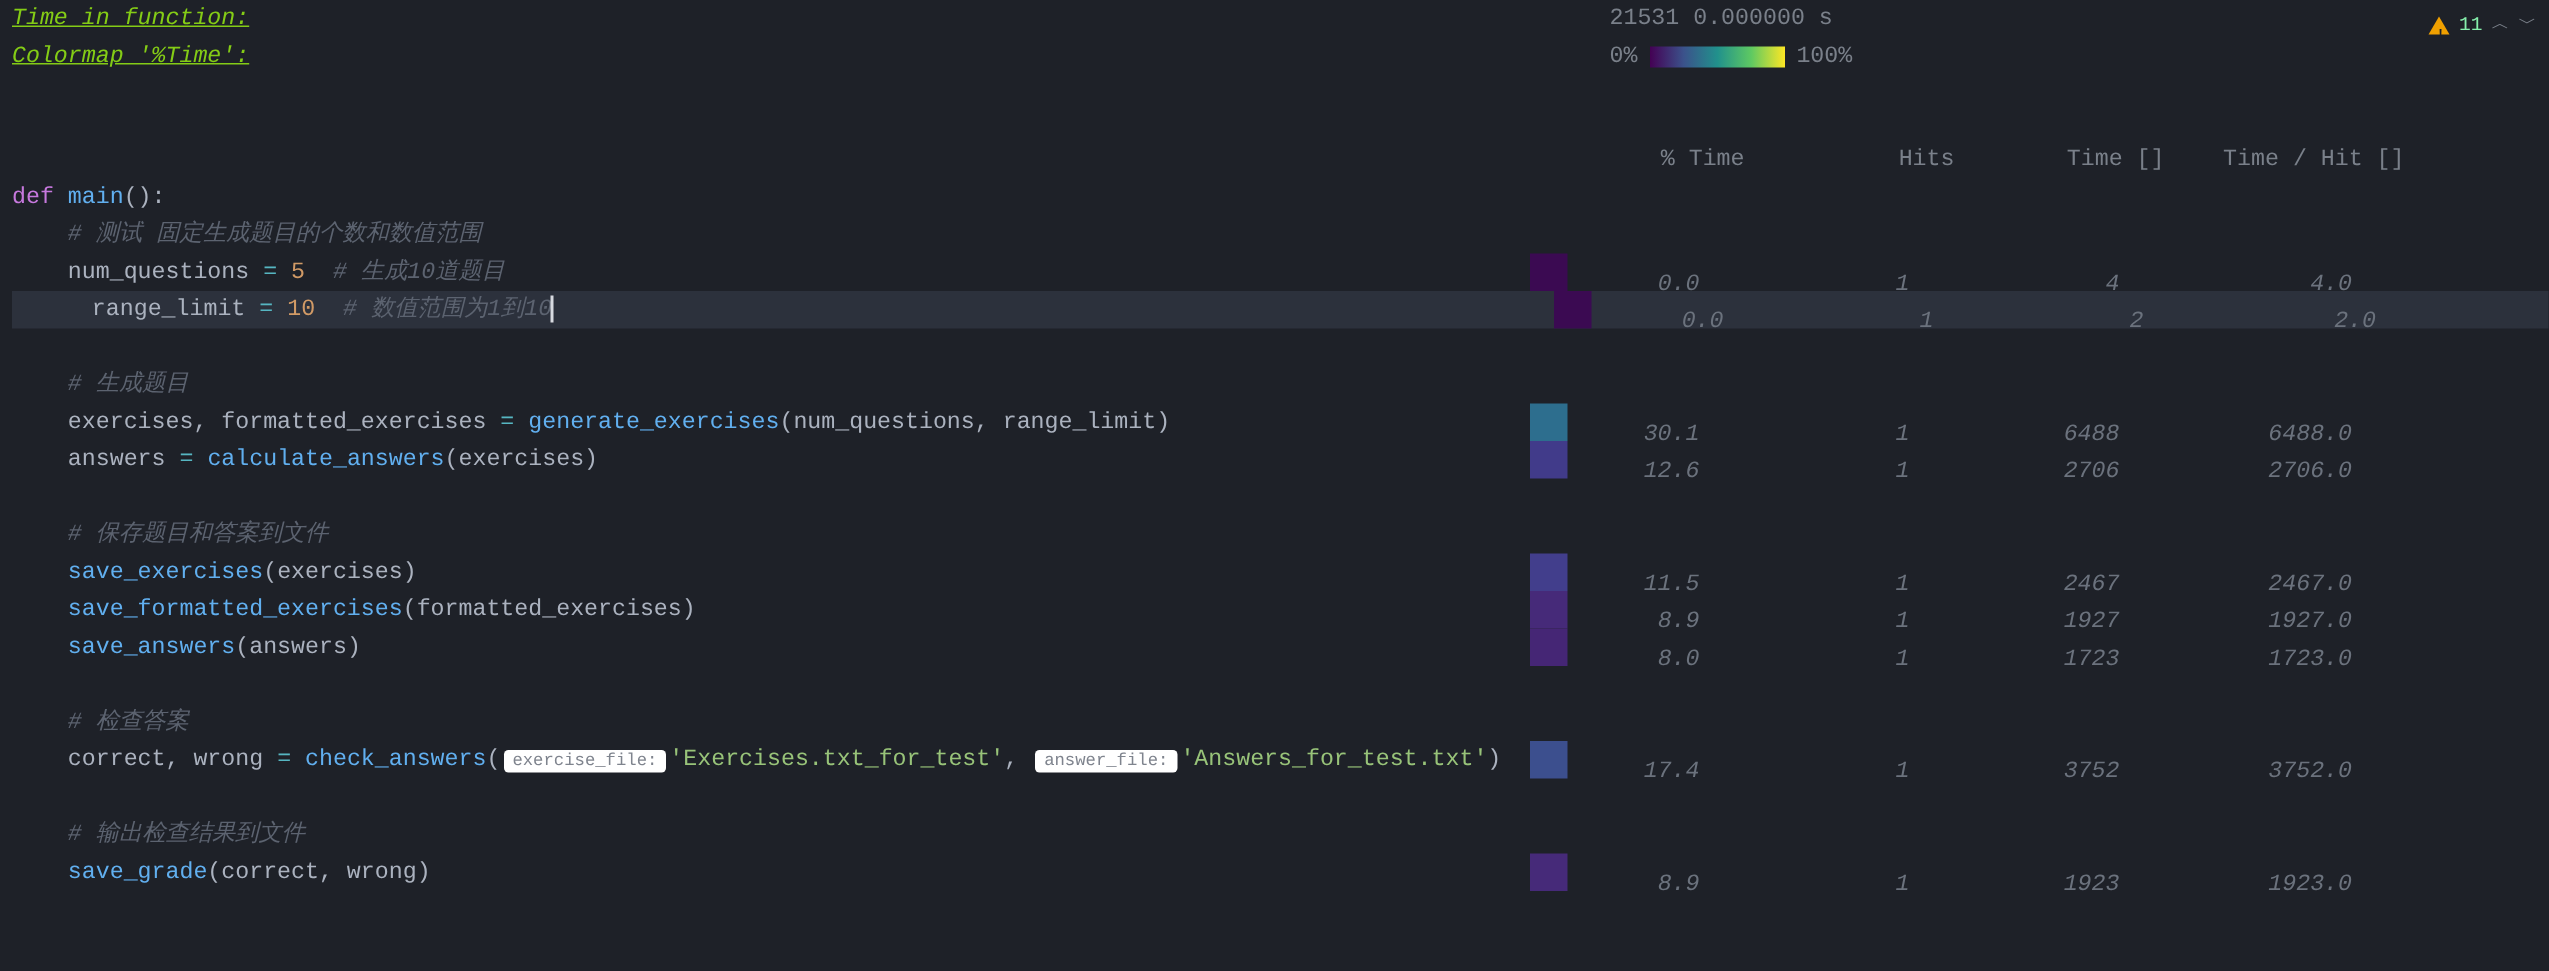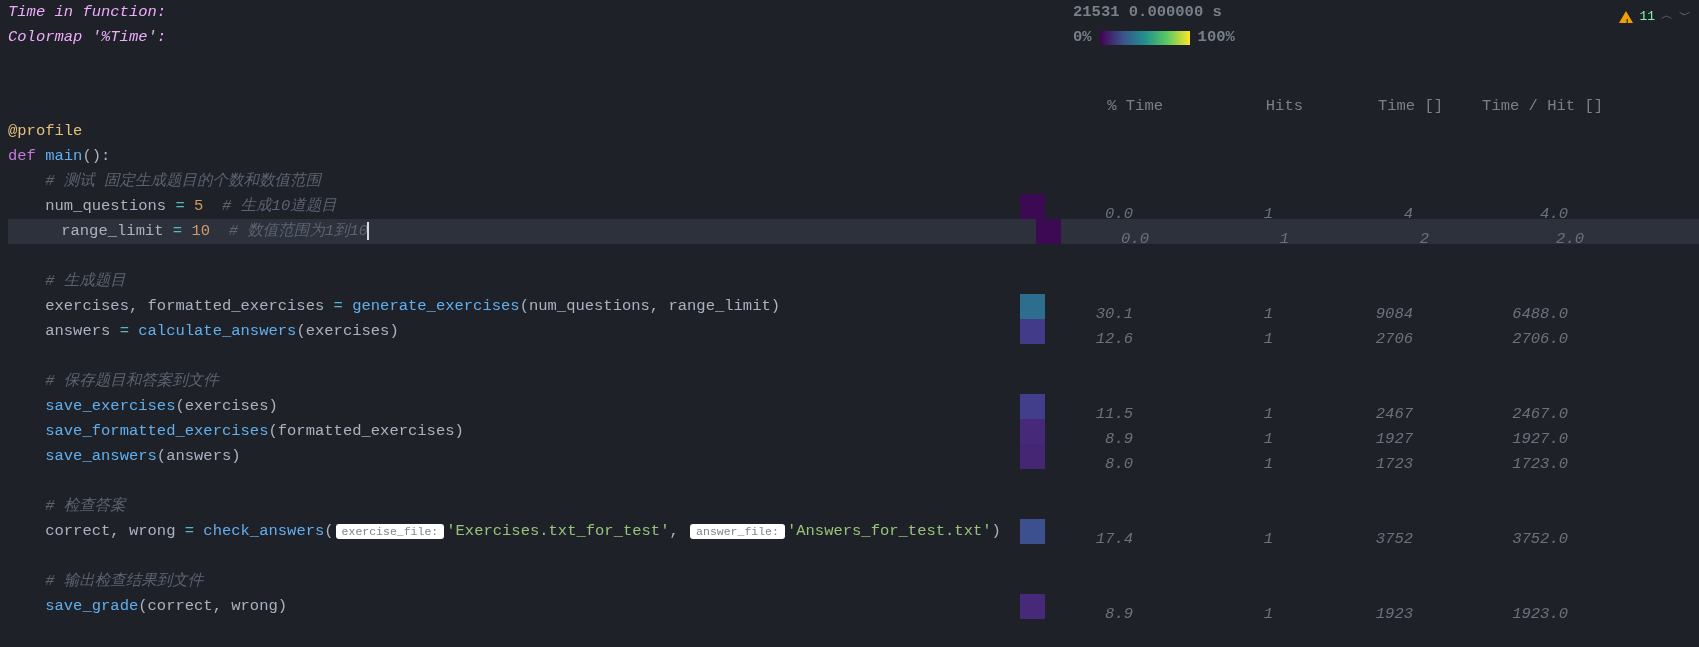--- a/index.html
+++ b/index.html
@@ -16,22 +16,22 @@
   }
   .header {
     position: relative;
   }
   .header-row {
     display: flex;
     padding-left: 8px;
     height: 25px;
     align-items: center;
   }
-  .header-label { color: #f0abfc; font-style: italic; width: 1065px; }
-  .header-value { color: #7a808a; font-weight: bold; }
+  .header-label { color: #84cc16; font-style: italic; width: 1065px; text-decoration: underline; }
+  .header-value { color: #7a808a; }
   .colormap-bar {
     display: inline-block;
     width: 90px;
     height: 14px;
     background: linear-gradient(to right, #440154, #3b528b, #21918c, #5ec962, #fde725);
     vertical-align: middle;
     margin: 0 8px;
   }
   .col-headers {
     display: flex;
@@ -160,23 +160,20 @@
     <span class="spacer"></span>
     <span class="col" style="width:115px">% Time</span>
     <span class="col" style="width:140px">Hits</span>
     <span class="col" style="width:140px">Time []</span>
     <span class="col" style="width:160px">Time / Hit []</span>
   </div>
 </div>
 
 <div class="code-area">
 
-  <div class="code-line">
-    <div class="code-text"><span class="decor">@profile</span></div>
-  </div>
 
   <div class="code-line">
     <div class="code-text"><span class="kw">def</span><span> </span><span class="fn">main</span><span class="punc">():</span></div>
   </div>
 
   <div class="code-line">
     <div class="code-text"><span>    </span><span class="cmt"># 测试 固定生成题目的个数和数值范围</span></div>
   </div>
 
   <div class="code-line">
@@ -214,21 +211,21 @@
   </div>
 
   <div class="code-line">
     <div class="code-text"><span>    </span><span class="var">exercises, formatted_exercises </span><span class="op">=</span><span class="fnc"> generate_exercises</span><span class="punc">(num_questions, range_limit)</span></div>
     <div class="color-cell">
         <div class="color-swatch" style="background: rgb(45, 110, 142);"></div>
       </div>
     <div class="stats">
       <span class="stat c1">30.1</span>
       <span class="stat c2">1</span>
-      <span class="stat c3">9084</span>
+      <span class="stat c3">6488</span>
       <span class="stat c4">6488.0</span>
     </div>
   </div>
 
   <div class="code-line">
     <div class="code-text"><span>    </span><span class="var">answers </span><span class="op">=</span><span class="fnc"> calculate_answers</span><span class="punc">(exercises)</span></div>
     <div class="color-cell">
         <div class="color-swatch" style="background: rgb(65, 59, 138);"></div>
       </div>
     <div class="stats">

